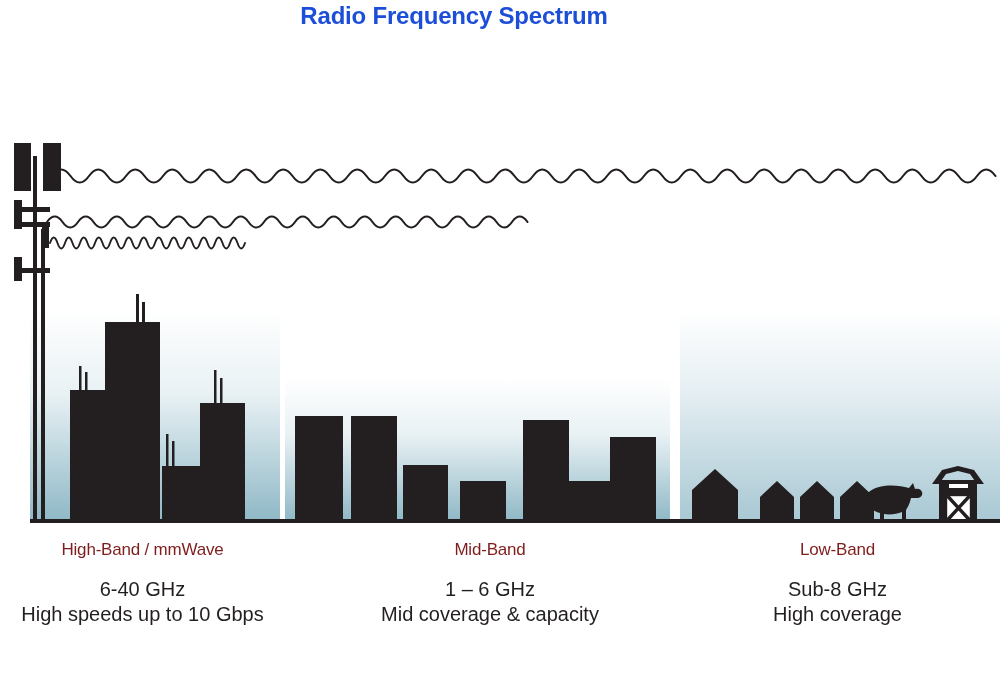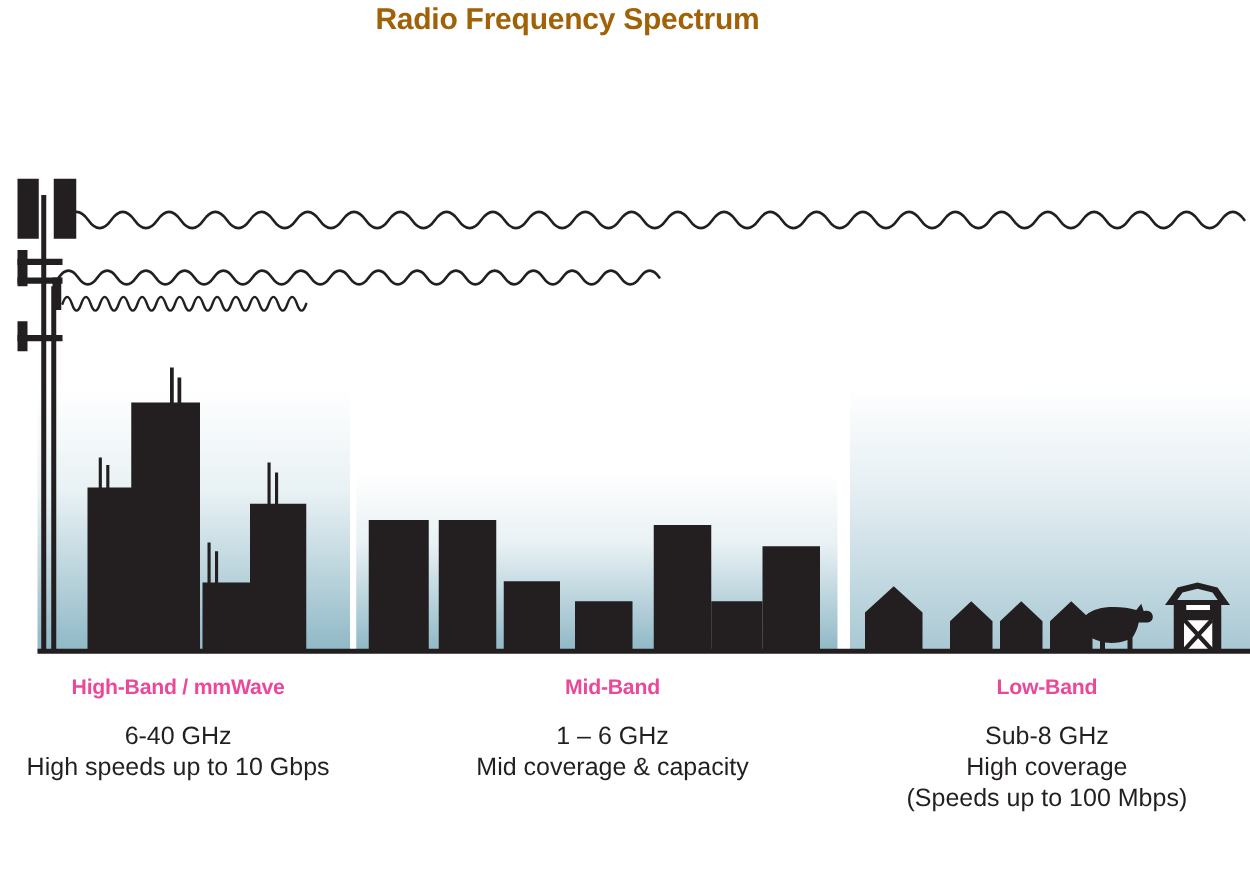--- a/index.html
+++ b/index.html
@@ -23,21 +23,21 @@
   }
   .title {
     position: absolute;
     top: 2px;
     left: 0;
     width: 908px;
     text-align: center;
     font-size: 24px;
     font-weight: bold;
     letter-spacing: -0.2px;
-    color: #a16207;
+    color: #1d4ed8;
   }
   .scene {
     position: absolute;
     left: 0;
     top: 120px;
     width: 1000px;
     height: 410px;
   }
   .scene svg { display: block; }
 
@@ -52,22 +52,22 @@
     position: absolute;
     top: 0;
     text-align: center;
   }
   .band-col.high { left: 0px;   width: 285px; }
   .band-col.mid  { left: 330px; width: 320px; }
   .band-col.low  { left: 675px; width: 325px; }
 
   .band-name {
     font-size: 17px;
-    font-weight: bold;
-    color: #ec4899;
+    font-weight: normal;
+    color: #7f1d1d;
     letter-spacing: -0.2px;
     white-space: nowrap;
   }
   .band-desc {
     margin-top: 17px;
     font-size: 20px;
     line-height: 25px;
     color: #231f20;
     font-weight: 400;
   }
@@ -260,18 +260,17 @@
         <div>1 – 6 GHz</div>
         <div>Mid coverage &amp; capacity</div>
       </div>
     </div>
 
     <div class="band-col low">
       <div class="band-name">Low-Band</div>
       <div class="band-desc">
         <div>Sub-8 GHz</div>
         <div>High coverage</div>
-        <div>(Speeds up to 100 Mbps)</div>
       </div>
     </div>
 
   </div>
 </div>
 
 </body></html>

